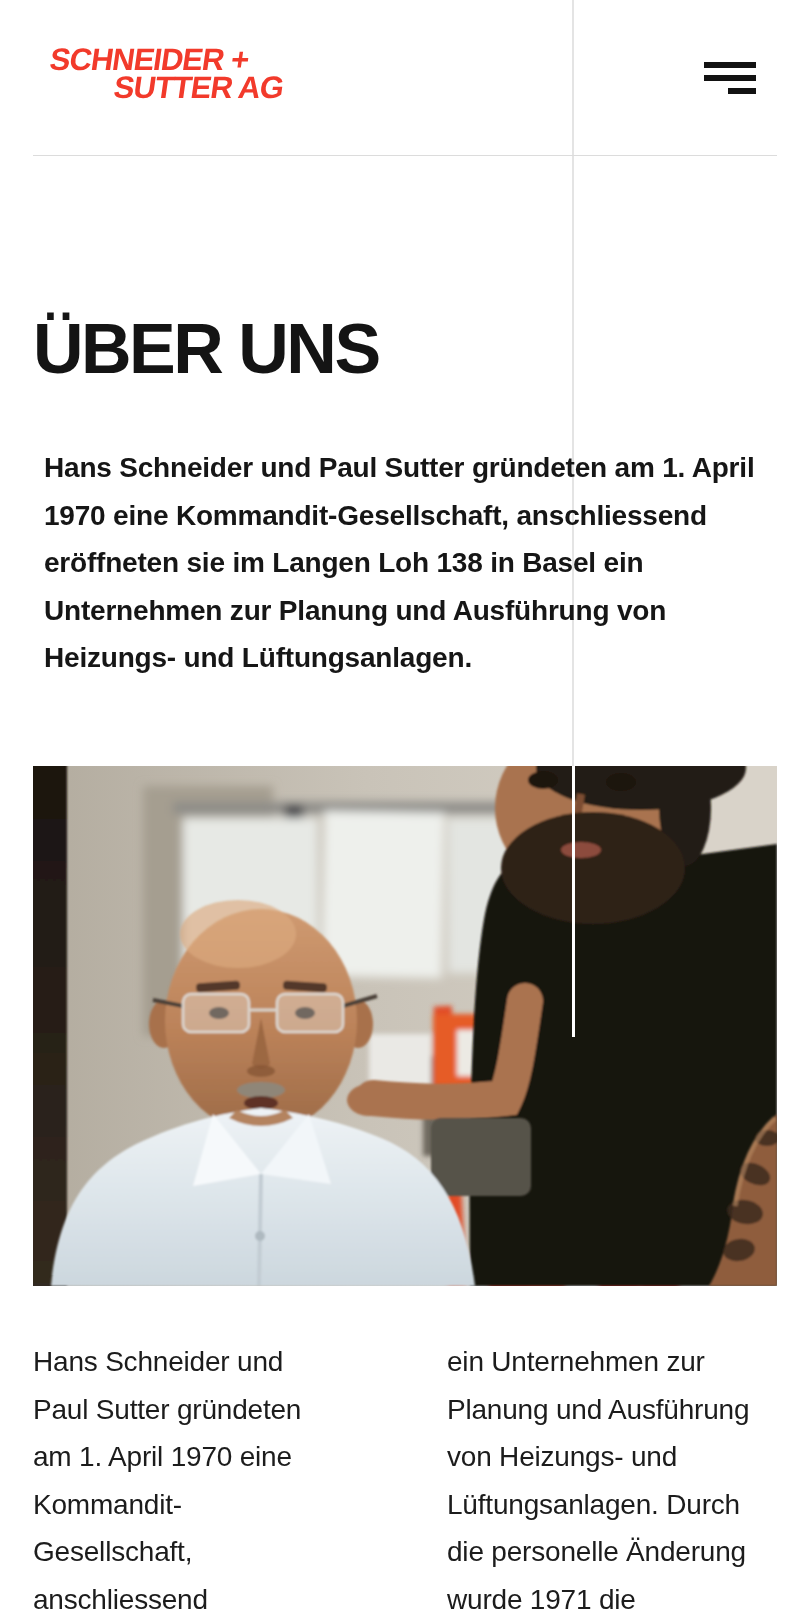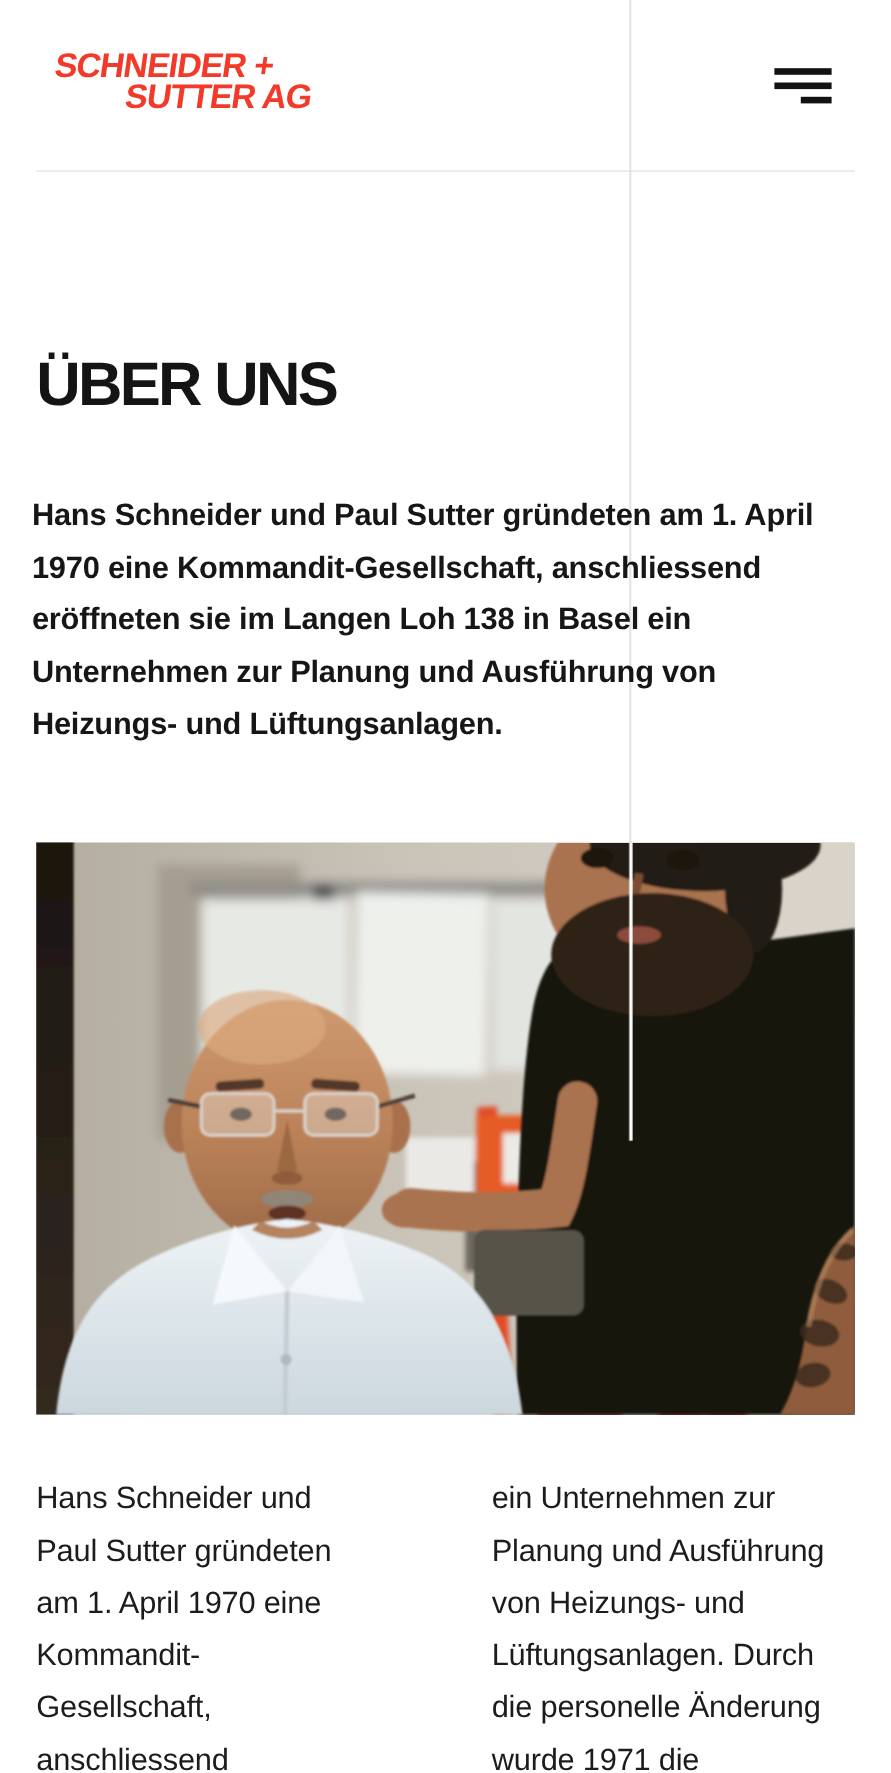--- a/index.html
+++ b/index.html
@@ -24,25 +24,25 @@
     position:absolute; top:60px; right:54px; width:52px; height:36px;
     background:none; border:none; cursor:pointer; padding:0;
   }
   .menu-bar { display:block; height:6px; background:#121212; margin-bottom:7px; width:52px; }
   .menu-bar.short { width:28px; margin-left:24px; margin-bottom:0; }
   .header-divider { position:absolute; left:33px; top:155px; width:744px; height:1px; background:#dcdcdc; }
 
   
   .page-title {
     position:absolute; left:33px; top:312px;
-    font-size:56px; line-height:74px; font-weight:800; letter-spacing:-2.5px; color:#141414;
+    font-size:70px; line-height:74px; font-weight:800; letter-spacing:-2.5px; color:#141414;
     white-space:pre;
   }
   .intro {
-    position:absolute; left:29px; top:444px;
+    position:absolute; left:44px; top:444px;
     font-size:28px; line-height:47.5px; font-weight:700; letter-spacing:-0.2px; color:#161616;
     white-space:pre;
   }
   .photo-figure { position:absolute; left:33px; top:766px; width:744px; height:520px; }
   .photo-figure svg { display:block; width:744px; height:520px; overflow:hidden; }
 
   .cols { position:absolute; left:0; top:1338px; width:810px; }
   .col {
     position:absolute; top:0;
     font-size:28px; line-height:47.5px; font-weight:400; letter-spacing:-0.2px; color:#1c1c1c;

